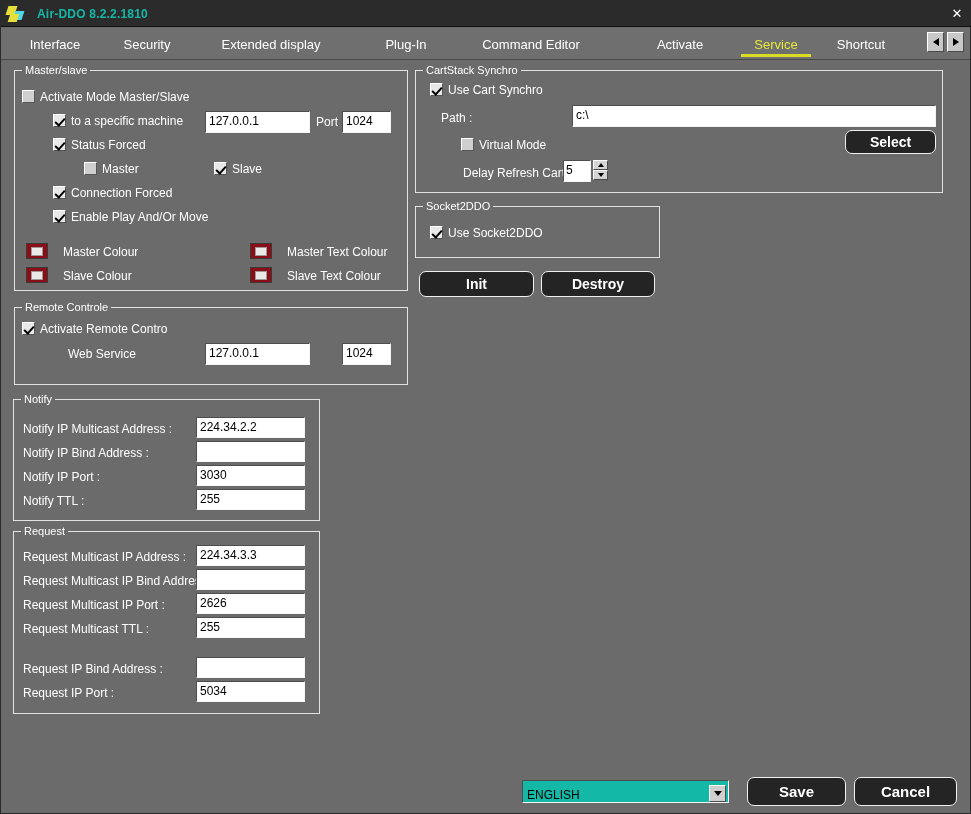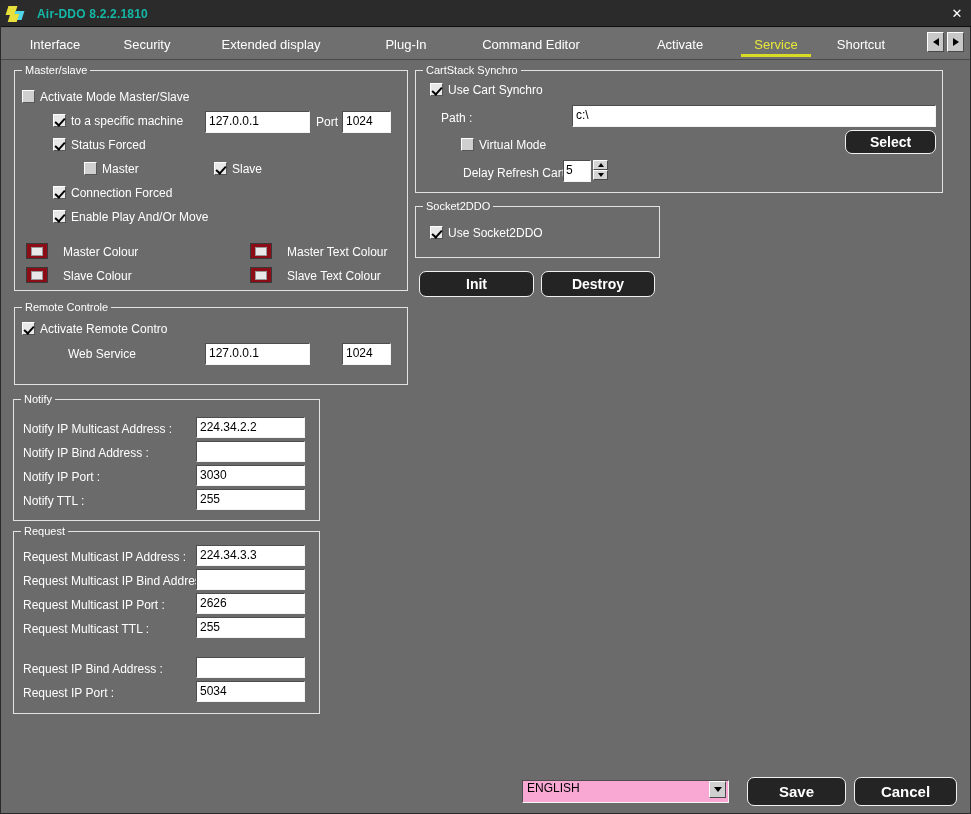--- a/index.html
+++ b/index.html
@@ -82,23 +82,23 @@
     box-sizing:border-box;padding:1px 2px;line-height:16px;}
   .spin .sbtns{display:flex;flex-direction:column;margin-left:2px;}
   .spin .sb{width:15px;height:10px;background:#d4d4d4;border:1px solid #ffffff;
     border-right-color:#4a4a4a;border-bottom-color:#4a4a4a;box-sizing:border-box;
     display:flex;align-items:center;justify-content:center;cursor:pointer;}
   .spin .sb .t{width:0;height:0;border-left:3px solid transparent;border-right:3px solid transparent;}
   .spin .sb .t.up{border-bottom:4px solid #000;}
   .spin .sb .t.dn{border-top:4px solid #000;}
 
   
-  .sel{position:absolute;background:#f9a8d4;color:#000;font-size:12px;
+  .sel{position:absolute;background:#14b8a6;color:#000;font-size:12px;
     border:1px solid #4d4d4d;border-right-color:#f4f4f4;border-bottom-color:#f4f4f4;
-    box-sizing:border-box;display:flex;align-items:flex-start;cursor:pointer;}
+    box-sizing:border-box;display:flex;align-items:flex-end;cursor:pointer;}
   .sel .val{flex:1;padding-left:4px;line-height:14px;}
   .sel .arw{width:17px;height:17px;margin-right:2px;background:#cfcfcf;
     border:1px solid #ffffff;border-right-color:#4a4a4a;border-bottom-color:#4a4a4a;
     display:flex;align-items:center;justify-content:center;box-sizing:border-box;}
   .sel .arw .t{width:0;height:0;border-left:4px solid transparent;border-right:4px solid transparent;border-top:5px solid #000;}
 </style>
 </head>
 <body>
 
 <div id="app">

